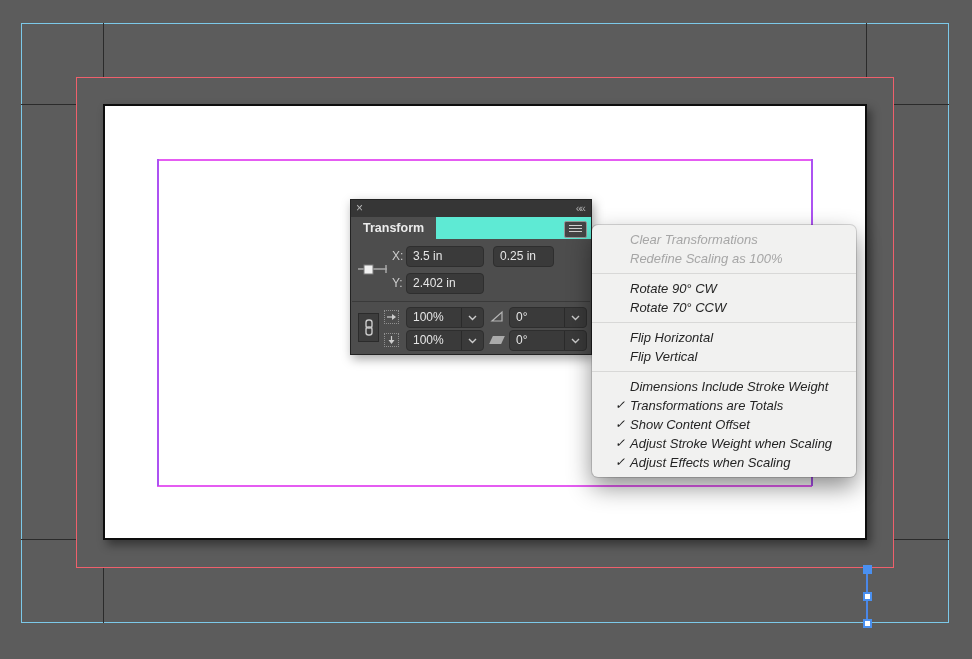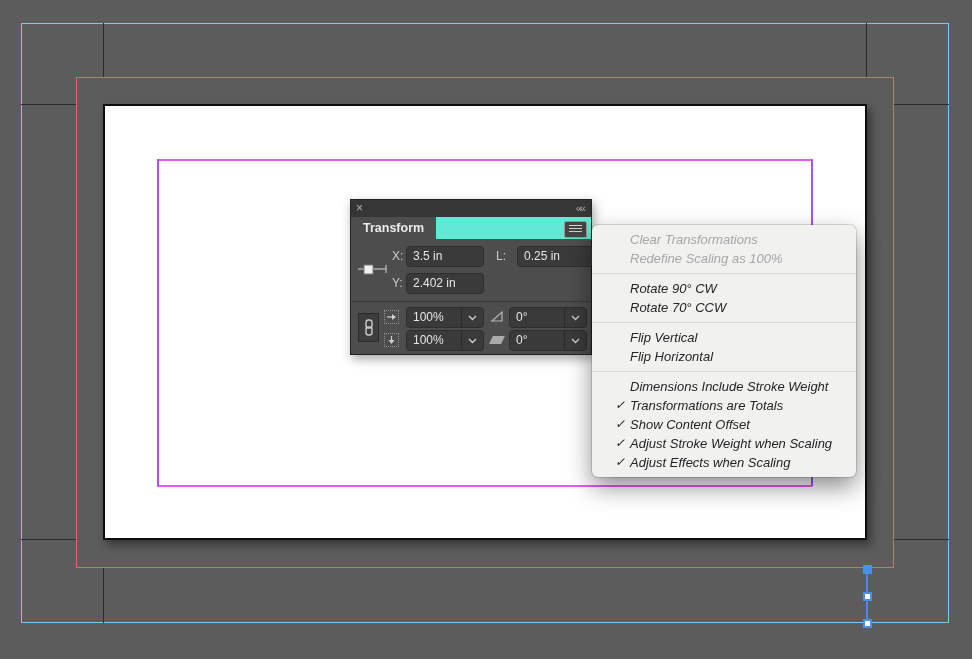--- a/index.html
+++ b/index.html
@@ -97,21 +97,21 @@
 
   <svg class="abs" style="left:6px;top:60px;" width="32" height="18">
     <line x1="1" y1="9" x2="30" y2="9" stroke="#a8a8a8" stroke-width="1.5"></line>
     <line x1="29" y1="5" x2="29" y2="13" stroke="#a8a8a8" stroke-width="1.5"></line>
     <rect x="7" y="5" width="9" height="9" fill="#f2f2f2" stroke="#7a7a7a" stroke-width="1"></rect>
   </svg>
 
   <span class="abs plabel" style="left:41px;top:46px;">X:</span>
   <div class="abs pfield" style="left:55px;top:46px;width:78px;">3.5 in</div>
   <span class="abs plabel" style="left:145px;top:46px;">L:</span>
-  <div class="abs pfield" style="left:166px;top:46px;width:78px;">0.25 in</div>
+  <div class="abs pfield" style="left:142px;top:46px;width:61px;">0.25 in</div>
   <span class="abs plabel" style="left:41px;top:73px;">Y:</span>
   <div class="abs pfield" style="left:55px;top:73px;width:78px;">2.402 in</div>
 
   <div class="psep"></div>
 
   <div class="chainbox">
     <svg width="19" height="27" style="position:absolute;left:0;top:0;">
       <rect x="7" y="6" width="6" height="8" rx="2.5" fill="none" stroke="#c9c9c9" stroke-width="1.4"></rect>
       <rect x="7" y="13" width="6" height="8" rx="2.5" fill="none" stroke="#c9c9c9" stroke-width="1.4"></rect>
     </svg>
@@ -171,22 +171,22 @@
 <div class="abs ctx-menu">
     <div class="menu-section">
       <div class="menu-item disabled"><span>Clear Transformations</span></div>
       <div class="menu-item disabled"><span>Redefine Scaling as 100%</span></div>
     </div>
     <div class="menu-section">
       <div class="menu-item"><span>Rotate 90° CW</span></div>
       <div class="menu-item"><span>Rotate 70° CCW</span></div>
     </div>
     <div class="menu-section">
+      <div class="menu-item"><span>Flip Horizontal</span></div>
       <div class="menu-item"><span>Flip Vertical</span></div>
-      <div class="menu-item"><span>Flip Horizontal</span></div>
     </div>
     <div class="menu-section">
       <div class="menu-item"><span>Dimensions Include Stroke Weight</span></div>
       <div class="menu-item"><span class="check">✓</span><span>Transformations are Totals</span></div>
       <div class="menu-item"><span class="check">✓</span><span>Show Content Offset</span></div>
       <div class="menu-item"><span class="check">✓</span><span>Adjust Stroke Weight when Scaling</span></div>
       <div class="menu-item"><span class="check">✓</span><span>Adjust Effects when Scaling</span></div>
     </div>
   </div>
 

